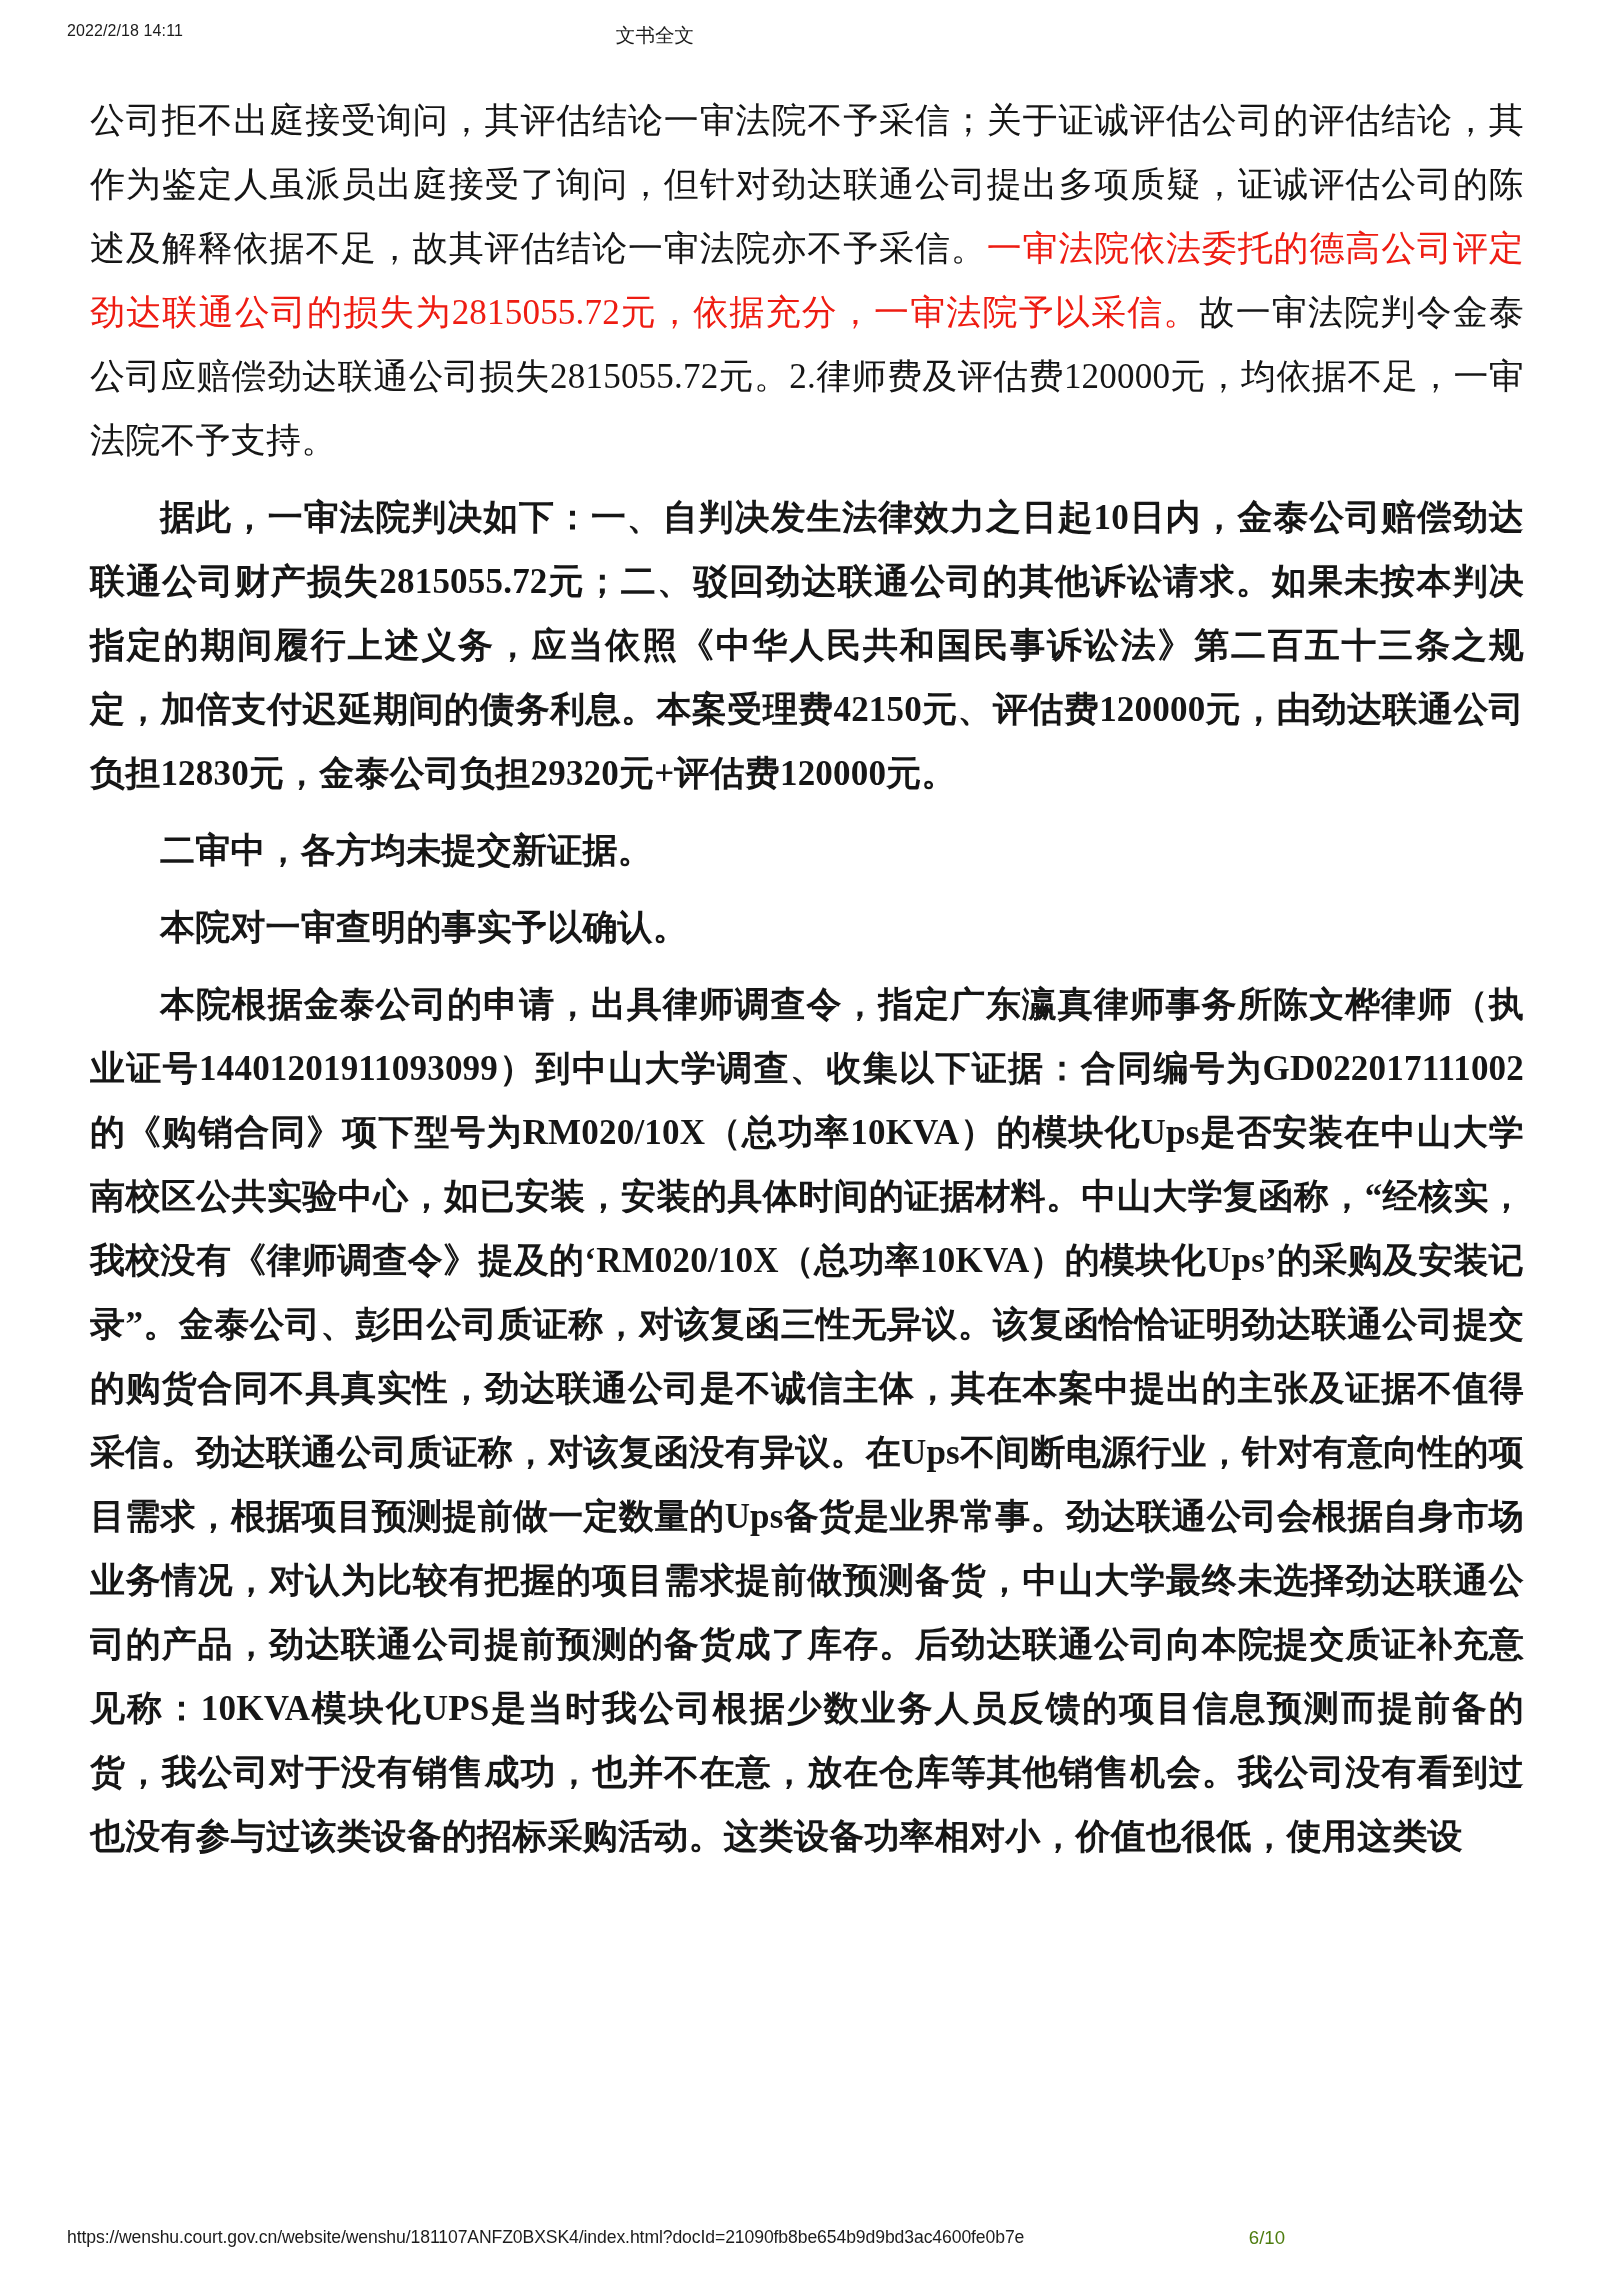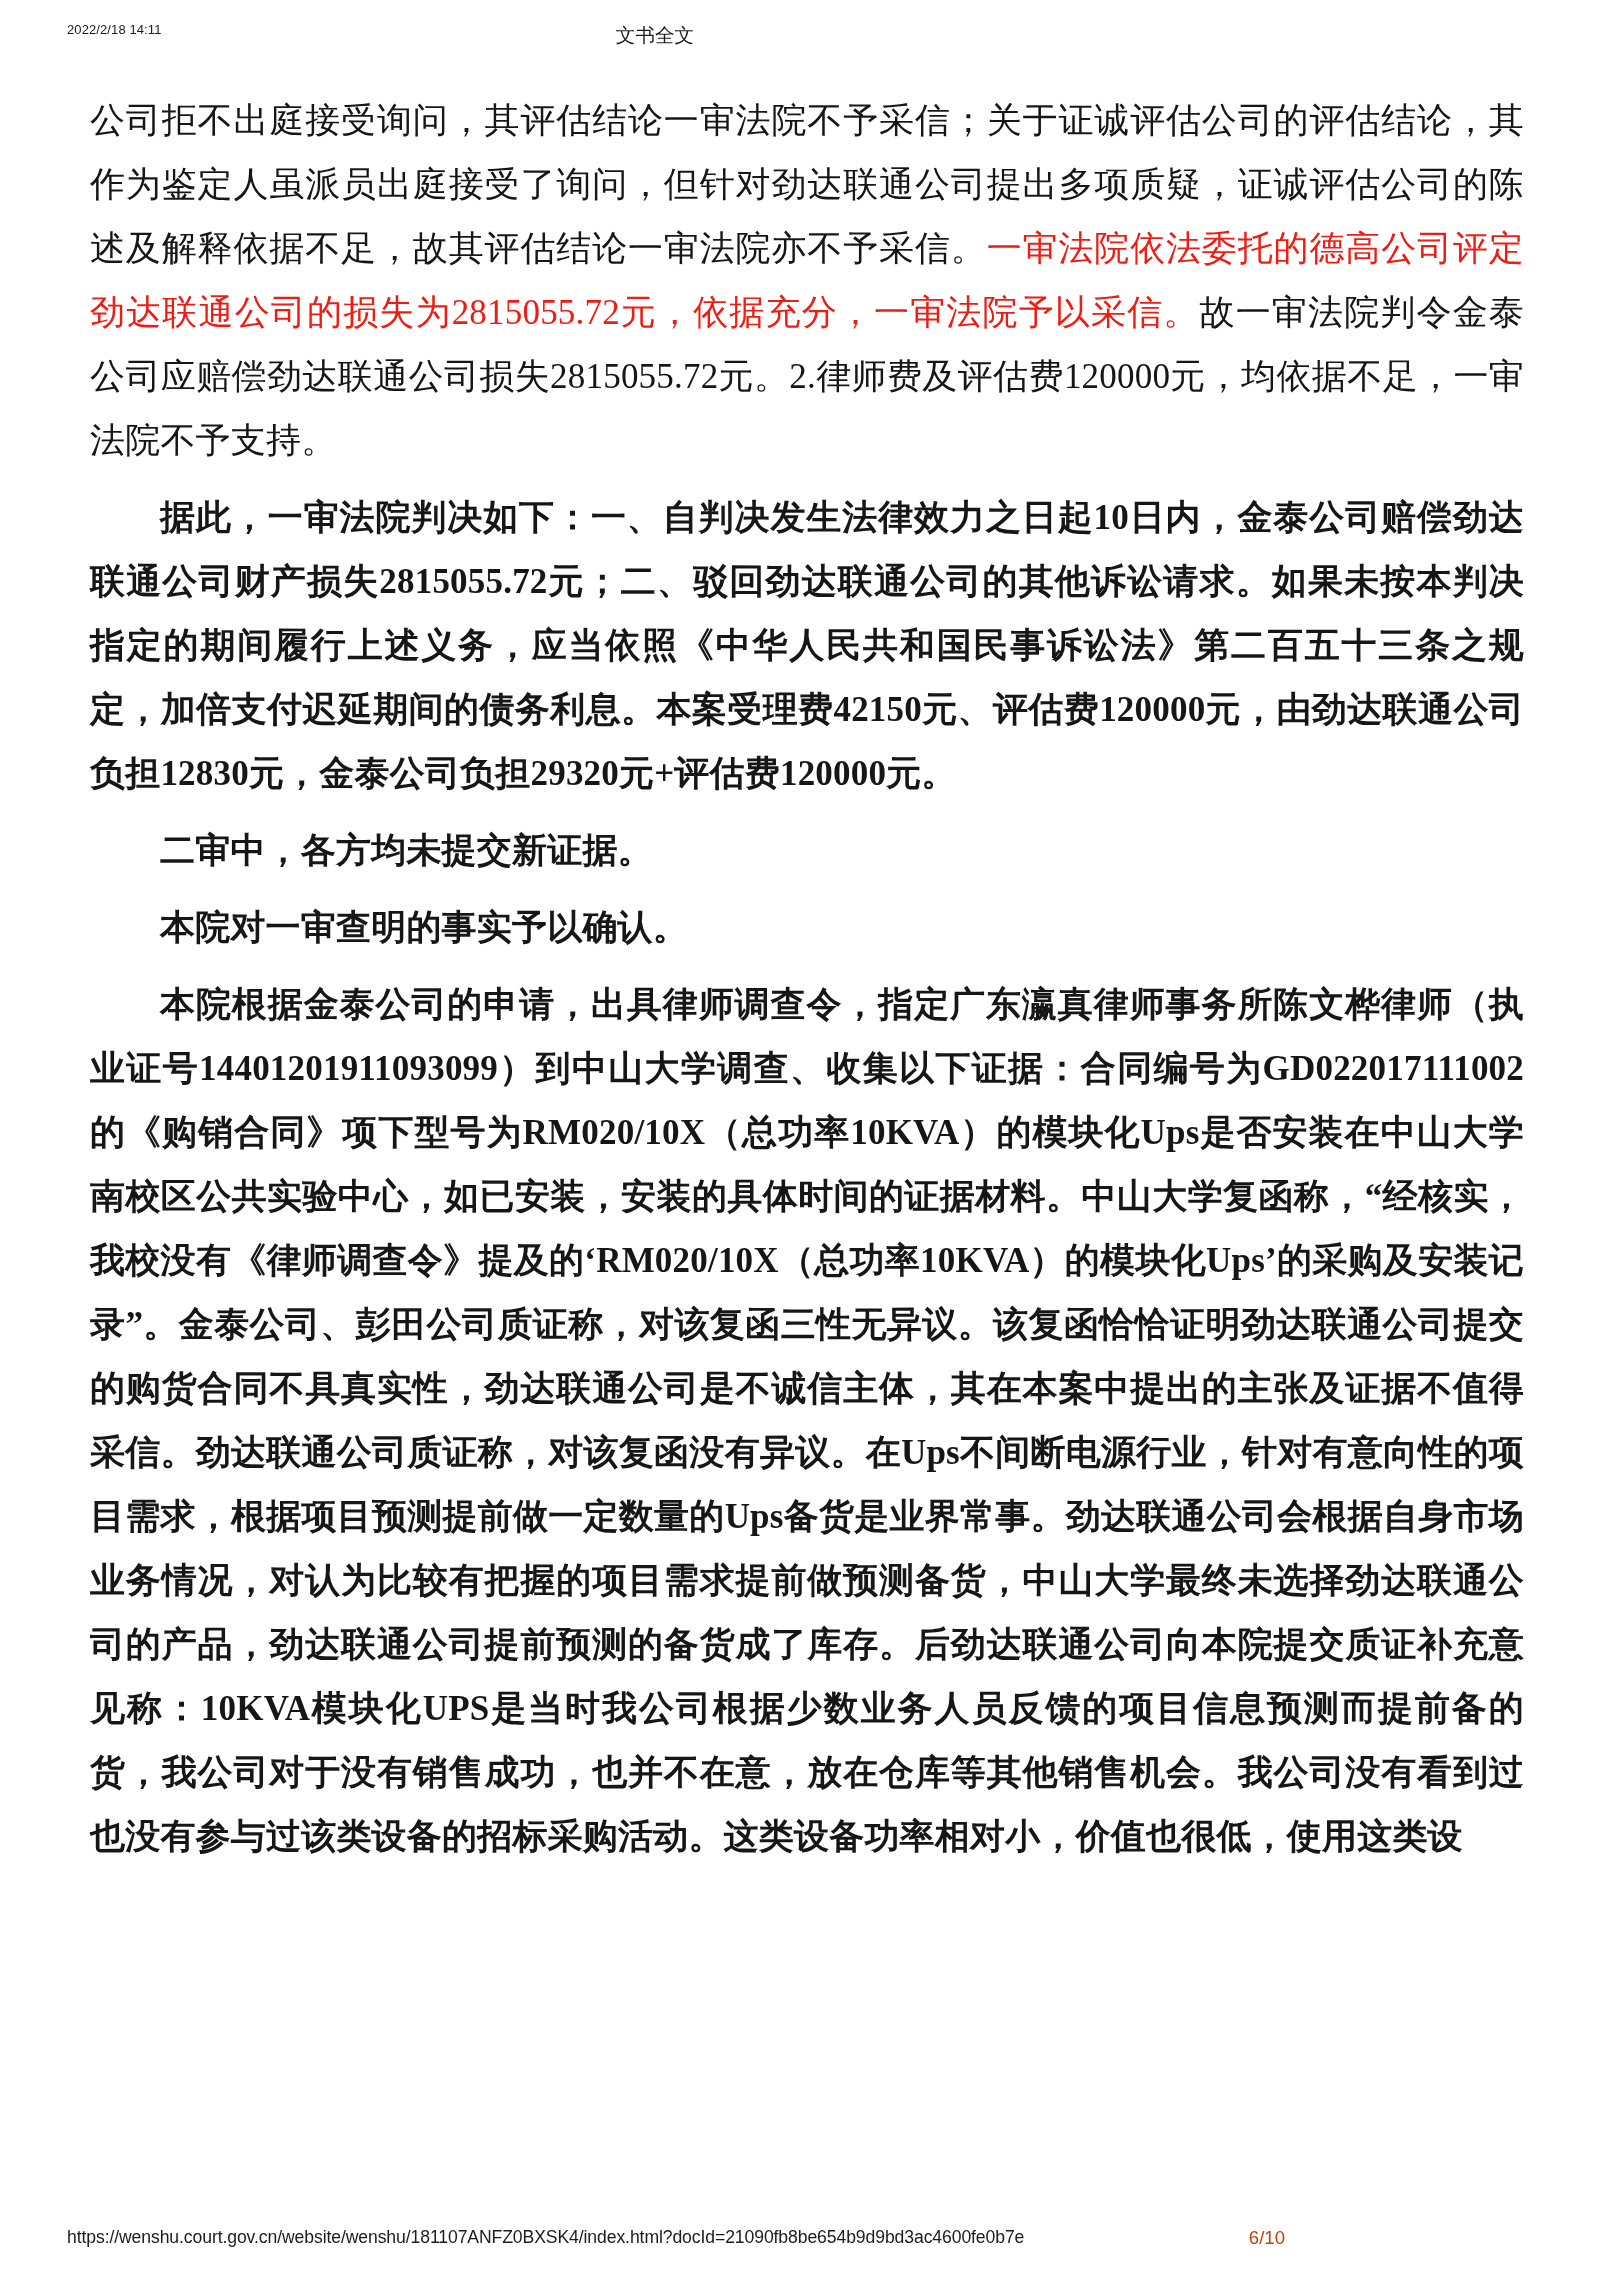--- a/index.html
+++ b/index.html
@@ -27,21 +27,21 @@
     top: 21.6px;
     left: 0;
     width: 1620px;
     height: 29px;
   }
   .print-header .hdr-date {
     position: absolute;
     left: 67px;
     top: 0;
     font-family: "Liberation Sans", "DejaVu Sans", sans-serif;
-    font-size: 13px;
+    font-size: 16px;
     color: #1c1c1c;
     letter-spacing: 0.1px;
     white-space: nowrap;
   }
   .print-header .hdr-title {
     position: absolute;
     left: 0;
     top: 0;
     width: 1310px;
     text-align: center;
@@ -99,21 +99,21 @@
     color: #1c1c1c;
     white-space: nowrap;
     letter-spacing: -0.1px;
   }
   .print-footer .footer-page {
     position: absolute;
     right: 67px;
     top: 0;
     font-family: "Liberation Sans", "DejaVu Sans", sans-serif;
     font-size: 18.6px;
-    color: #c2410c;
+    color: #4d7c0f;
     white-space: nowrap;
   }
 </style>
 </head>
 <body>
 
 <div class="page">
 
   <div class="print-header">
     <div class="hdr-date">2022/2/18 14:11</div>

